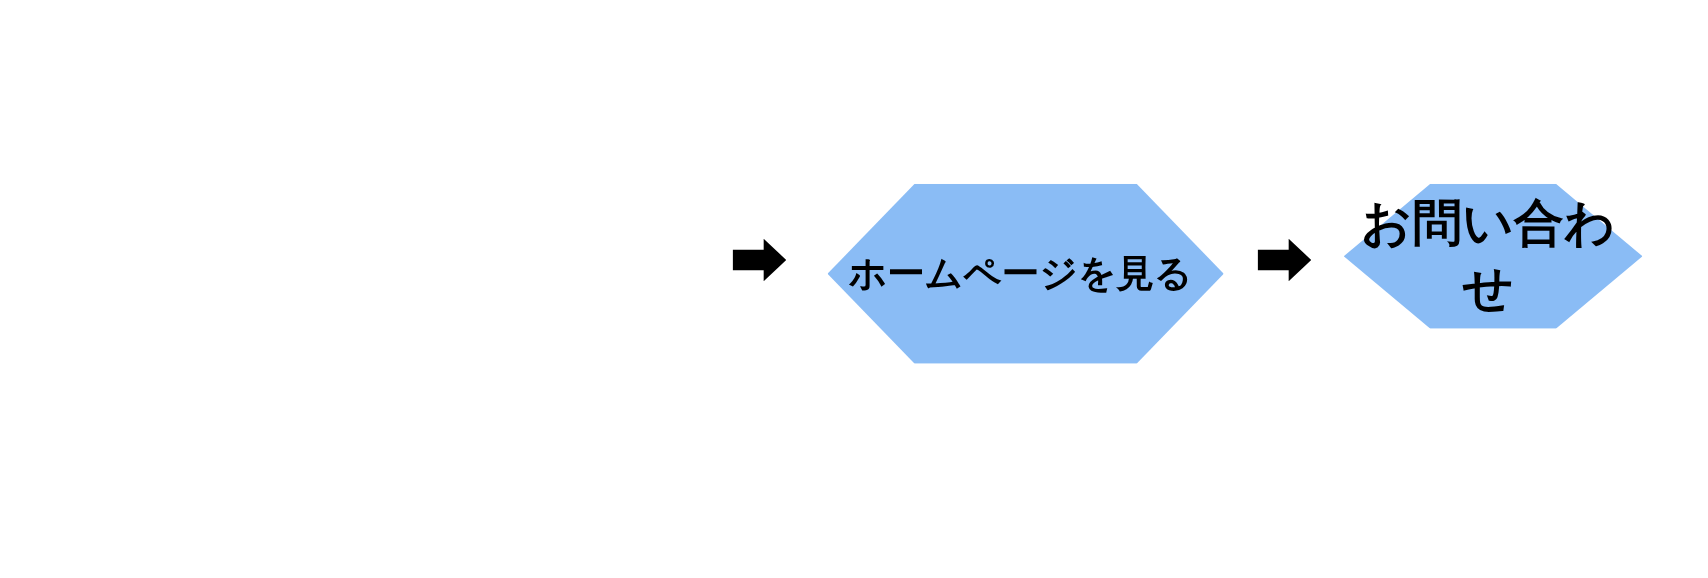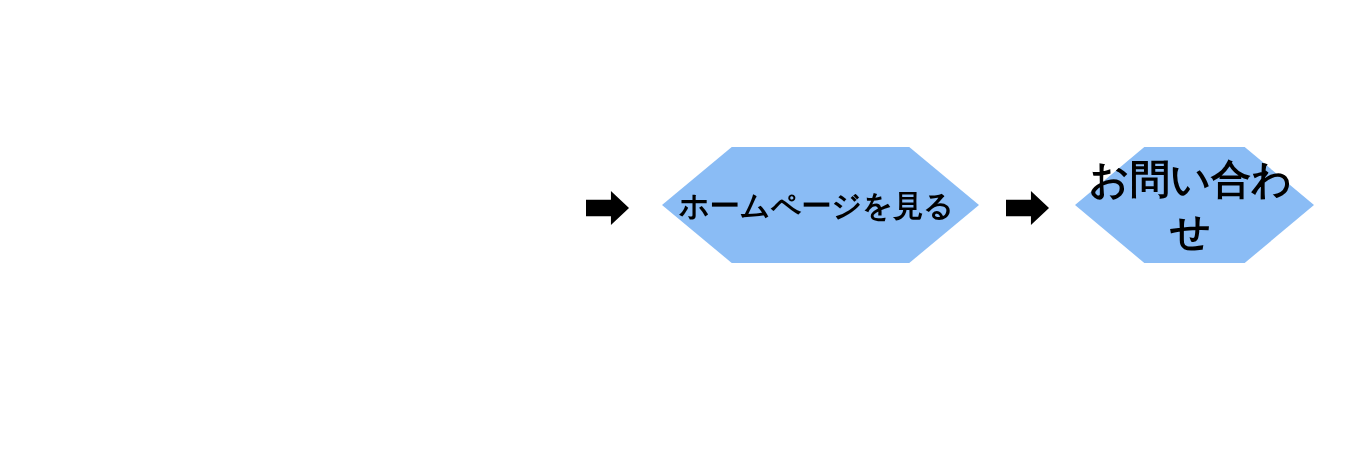--- a/index.html
+++ b/index.html
@@ -64,21 +64,21 @@
   #node-search .hex-label {
     font-size: 30px;
     padding-bottom: 2px;
   }
 
   
   #node-homepage {
     left: 662px;
     top: 147px;
     width: 317px;
-    height: 116px;
+    height: 144px;
   }
   #node-homepage .hex-shape {
     -webkit-clip-path: polygon(22% 0%, 78% 0%, 100% 50%, 78% 100%, 22% 100%, 0% 50%);
     clip-path: polygon(22% 0%, 78% 0%, 100% 50%, 78% 100%, 22% 100%, 0% 50%);
   }
   #node-homepage .hex-label {
     font-size: 30px;
     transform: translateX(-4px);
   }
 

